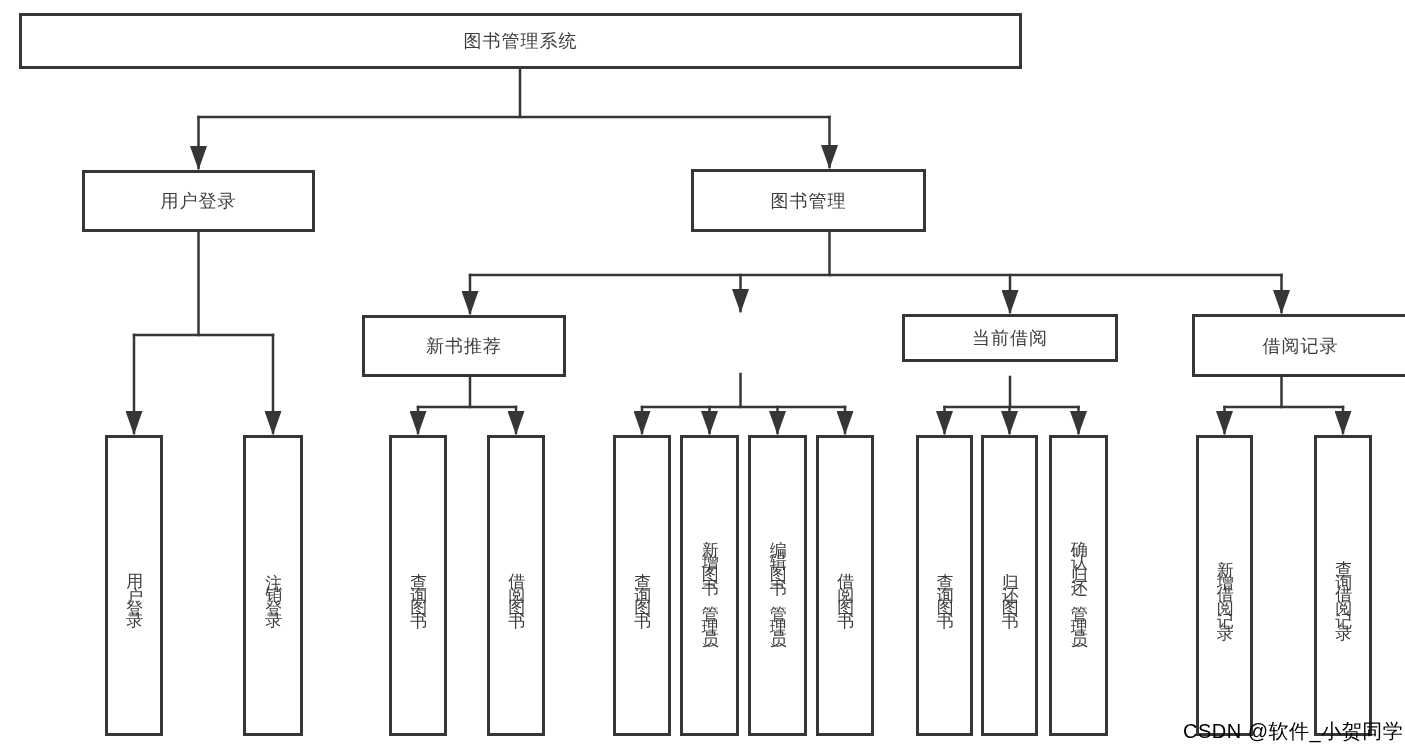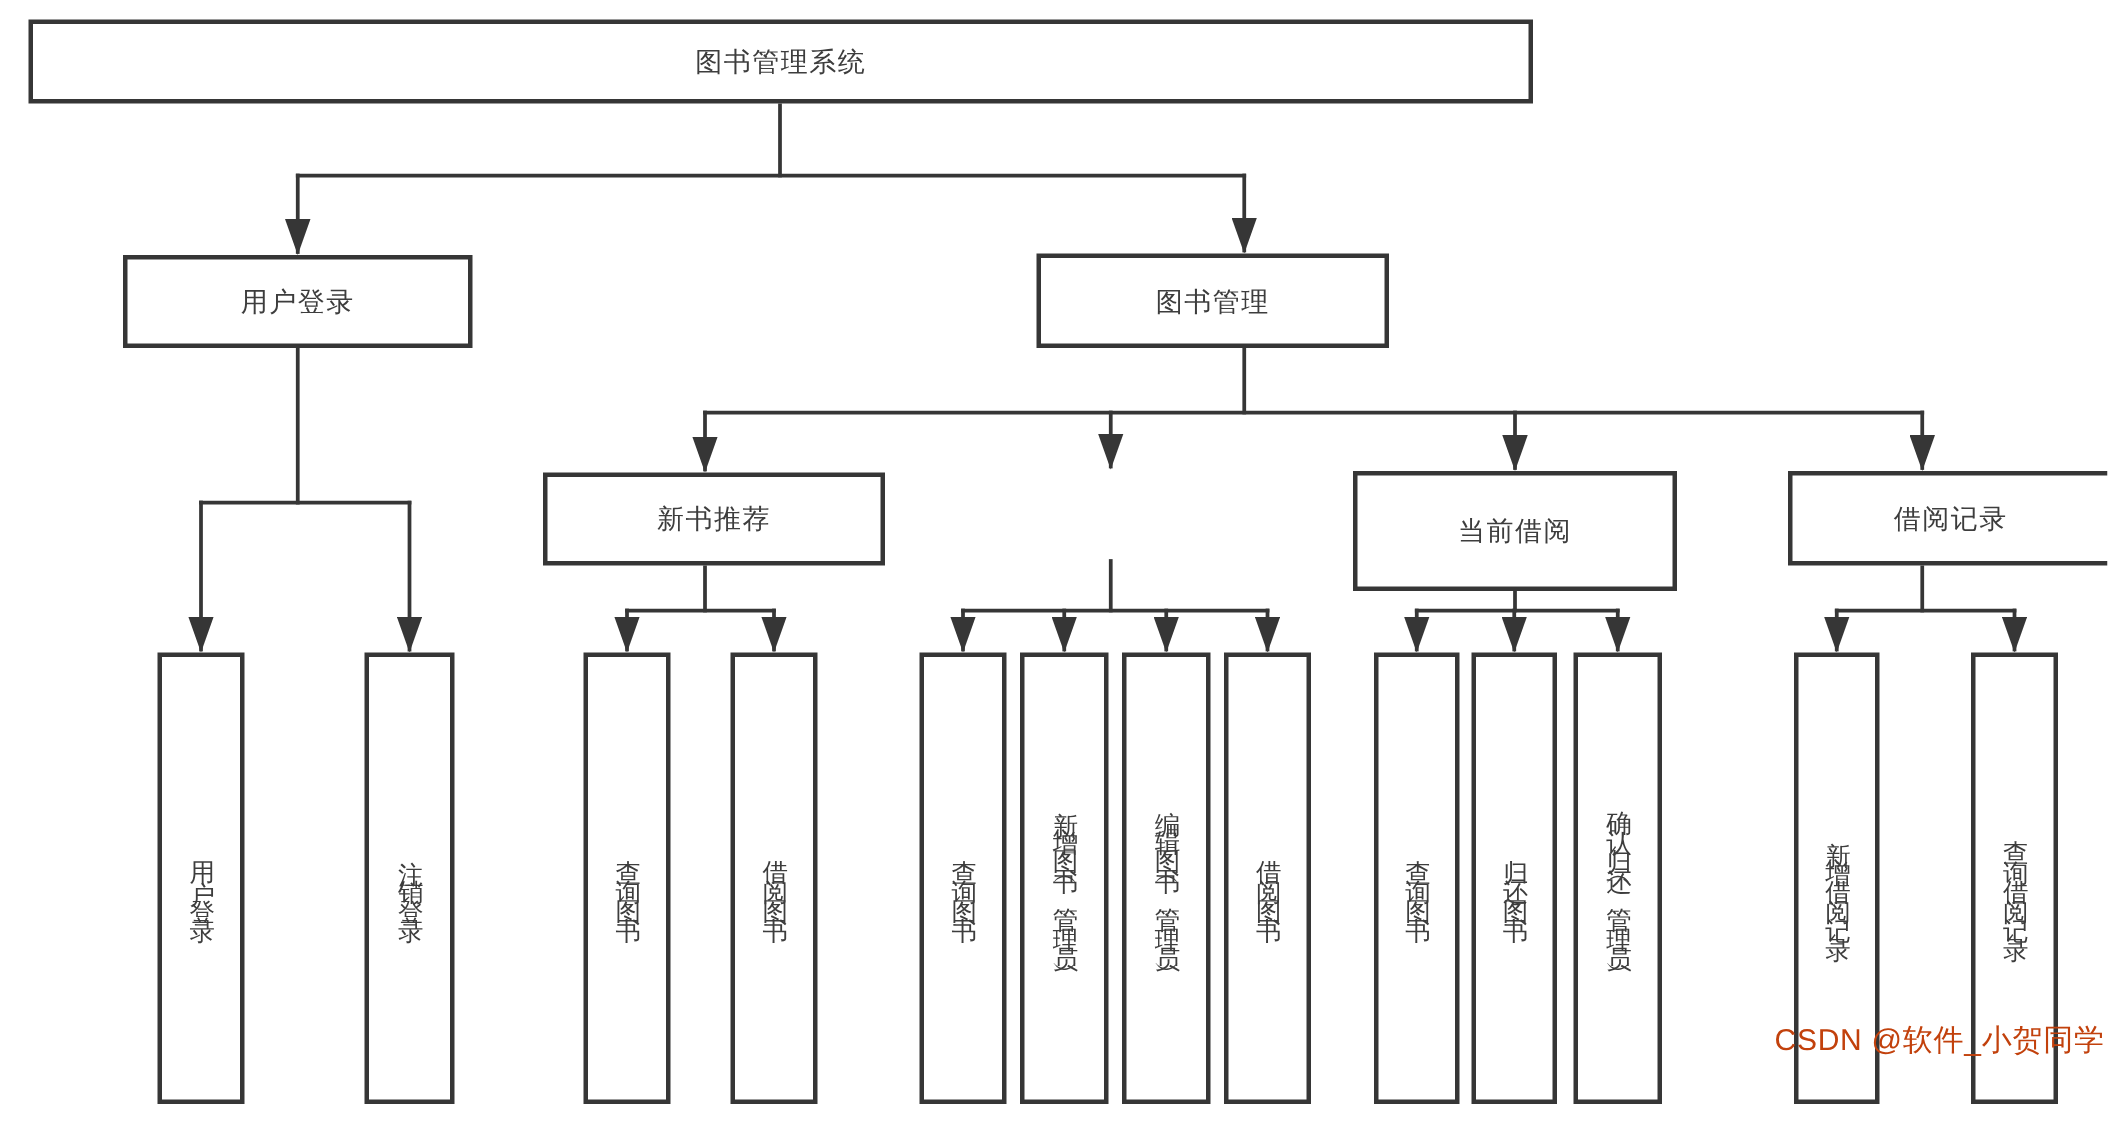--- a/index.html
+++ b/index.html
@@ -40,23 +40,23 @@
     writing-mode: vertical-rl;
     text-orientation: mixed;
     font-size: 17px;
     letter-spacing: 13px;
     line-height: 1.1;
     white-space: nowrap;
   }
   .watermark {
     position: absolute;
     left: 1183px;
-    top: 680px;
+    top: 718px;
     font-size: 20px;
-    color: #c2410c;
+    color: #000000;
     letter-spacing: 0.5px;
     white-space: nowrap;
     pointer-events: none;
   }
 </style>
 </head>
 <body>
 
 <div class="canvas">
 
@@ -114,24 +114,24 @@
     <span class="label">图书管理系统</span>
   </div>
 
   <div class="box" style="left:82px;top:170px;width:233px;height:62px">
     <span class="label">用户登录</span>
   </div>
   <div class="box" style="left:691px;top:169px;width:235px;height:63px">
     <span class="label">图书管理</span>
   </div>
 
-  <div class="box" style="left:362px;top:315px;width:228px;height:62px">
+  <div class="box" style="left:362px;top:315px;width:204px;height:62px">
     <span class="label">新书推荐</span>
   </div>
-  <div class="box" style="left:902px;top:314px;width:216px;height:80px">
+  <div class="box" style="left:902px;top:314px;width:216px;height:48px">
     <span class="label">当前借阅</span>
   </div>
   <div class="box" style="left:1192px;top:314px;width:217px;height:63px">
     <span class="label">借阅记录</span>
   </div>
 
   <div class="box leaf" style="left:105px;top:435px;width:58px;height:301px">
     <span class="label">用户登录</span>
   </div>
   <div class="box leaf" style="left:243px;top:435px;width:60px;height:301px">

